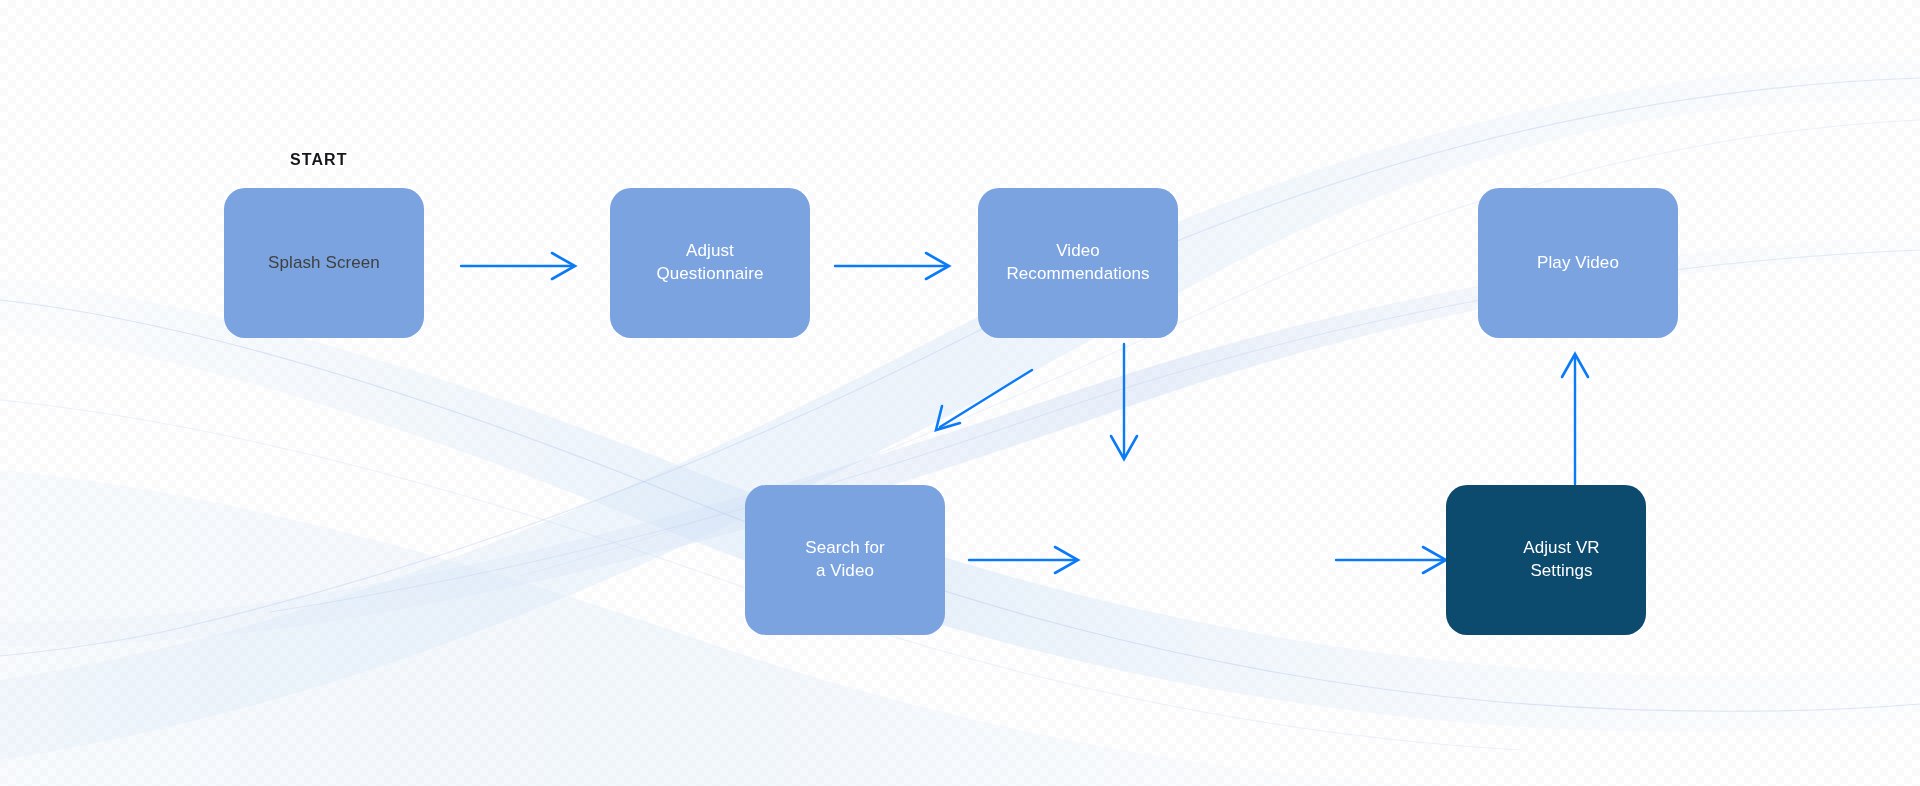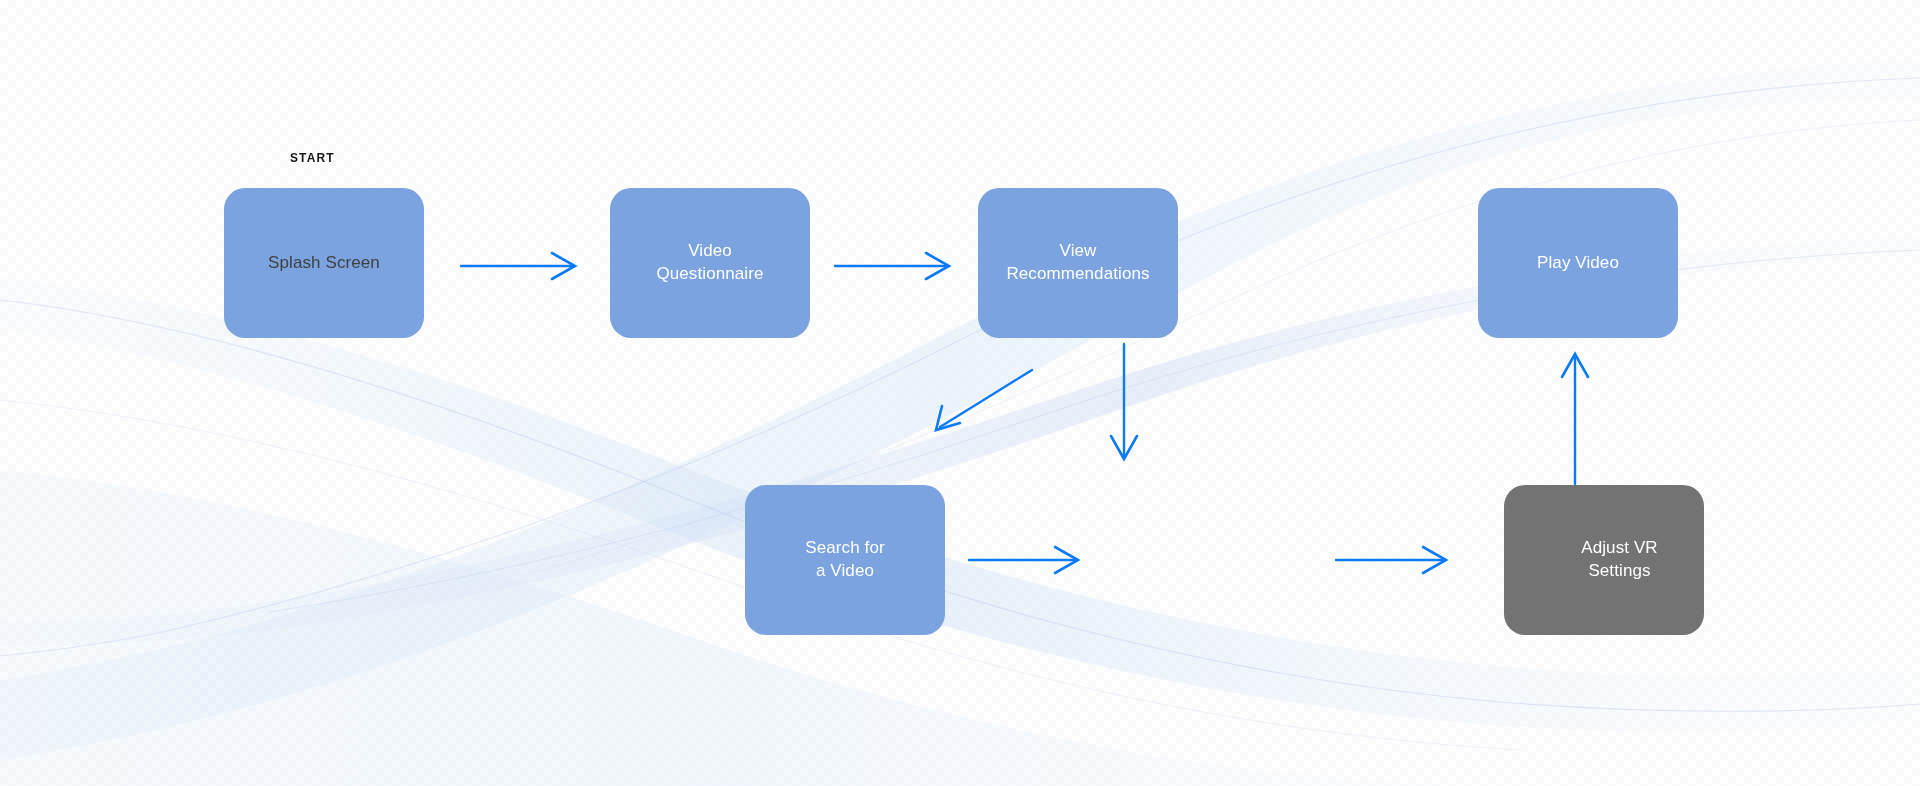--- a/index.html
+++ b/index.html
@@ -36,21 +36,21 @@
     text-align:center;
     color:#ffffff;
     font-size:17px;
     line-height:1.34;
     font-weight:400;
     letter-spacing:.1px;
     white-space:pre-line;
   }
   .start-label {
     position:absolute;
-    font-size:12px;
+    font-size:16px;
     font-weight:700;
     letter-spacing:1.1px;
     color:#15171a;
   }
 </style>
 </head>
 <body>
 
 <div id="stage" style="background: rgb(255, 255, 255);">
 
@@ -133,37 +133,37 @@
     </g>
   </svg>
 
   <div class="start-label" style="left:290px; top:151px;">START</div>
 
   <div class="node" style="left: 224px; top: 188px; background: rgb(123, 163, 224); color: #404040;">
     <span>Splash Screen</span>
   </div>
 
   <div class="node" style="left: 610px; top: 188px; background: rgb(123, 163, 224); color: rgb(255, 255, 255);">
-    <span>Video
+    <span>Adjust
 Questionnaire</span>
   </div>
 
   <div class="node" style="left: 978px; top: 188px; background: rgb(123, 163, 224); color: rgb(255, 255, 255);">
-    <span>View
+    <span>Video
 Recommendations</span>
   </div>
 
   <div class="node" style="left: 1478px; top: 188px; background: rgb(123, 163, 224); color: rgb(255, 255, 255);">
     <span>Play Video</span>
   </div>
 
   <div class="node" style="left: 745px; top: 485px; background: rgb(123, 163, 224); color: rgb(255, 255, 255);">
     <span>Search for
 a Video</span>
   </div>
 
 
-  <div class="node" style="left: 1504px; top: 485px; background: #737373; color: rgb(255, 255, 255); padding-left: 31px;">
+  <div class="node" style="left: 1446px; top: 485px; background: #0c4a6e; color: rgb(255, 255, 255); padding-left: 31px;">
     <span>Adjust VR
 Settings</span>
   </div>
 
 </div>
 
 </body></html>

